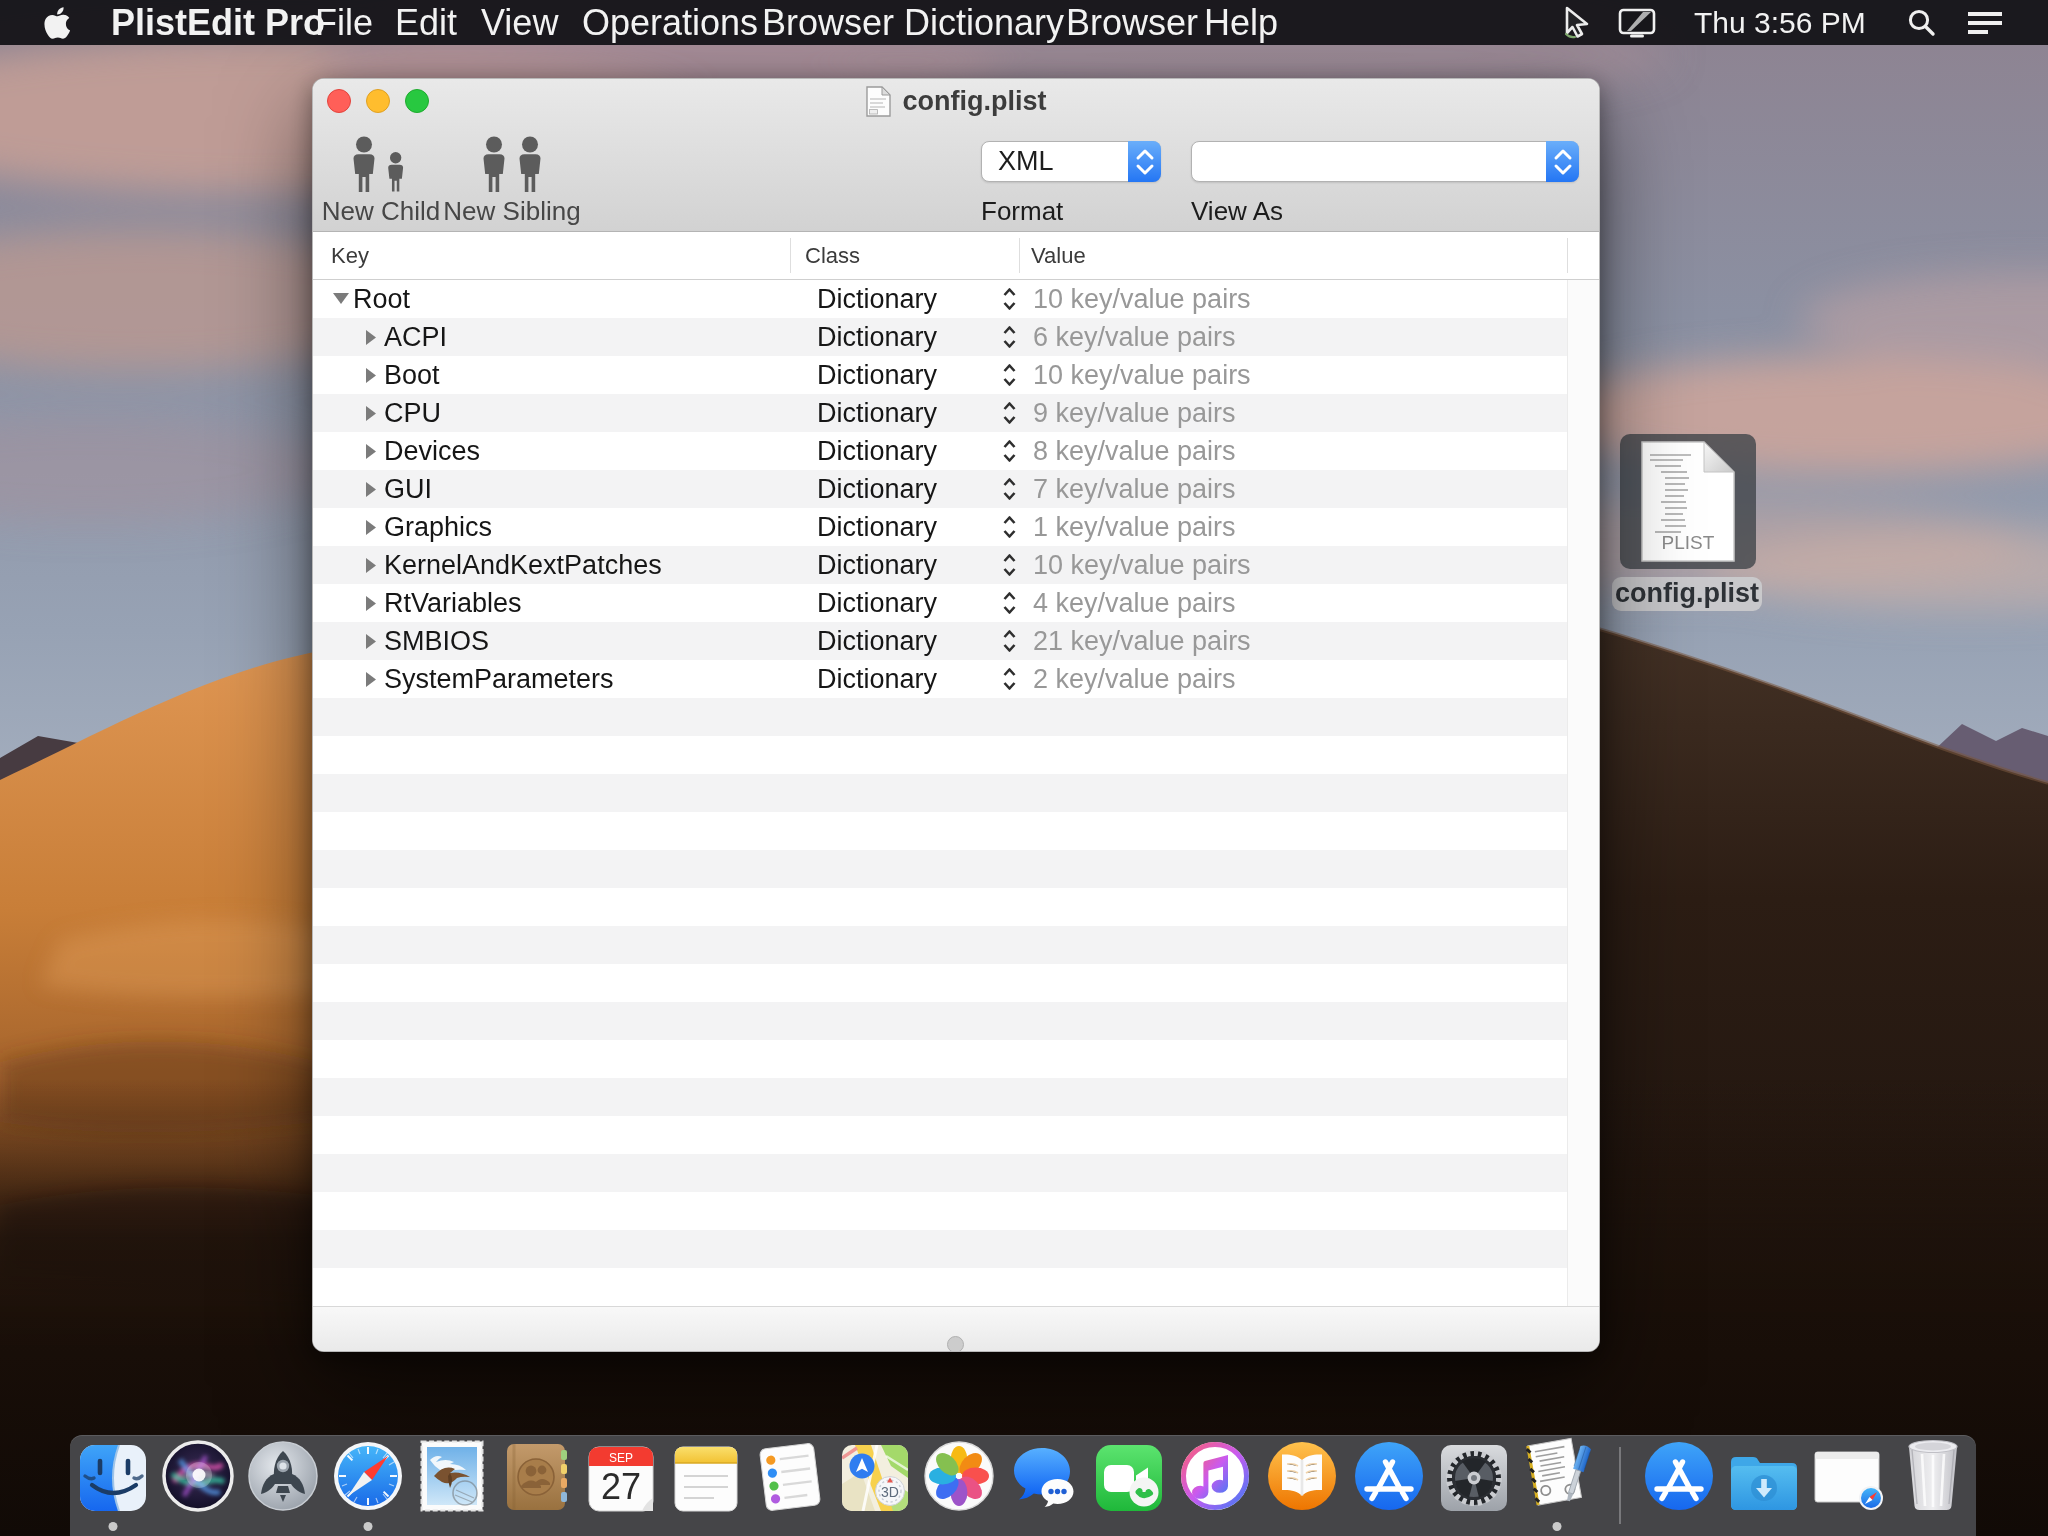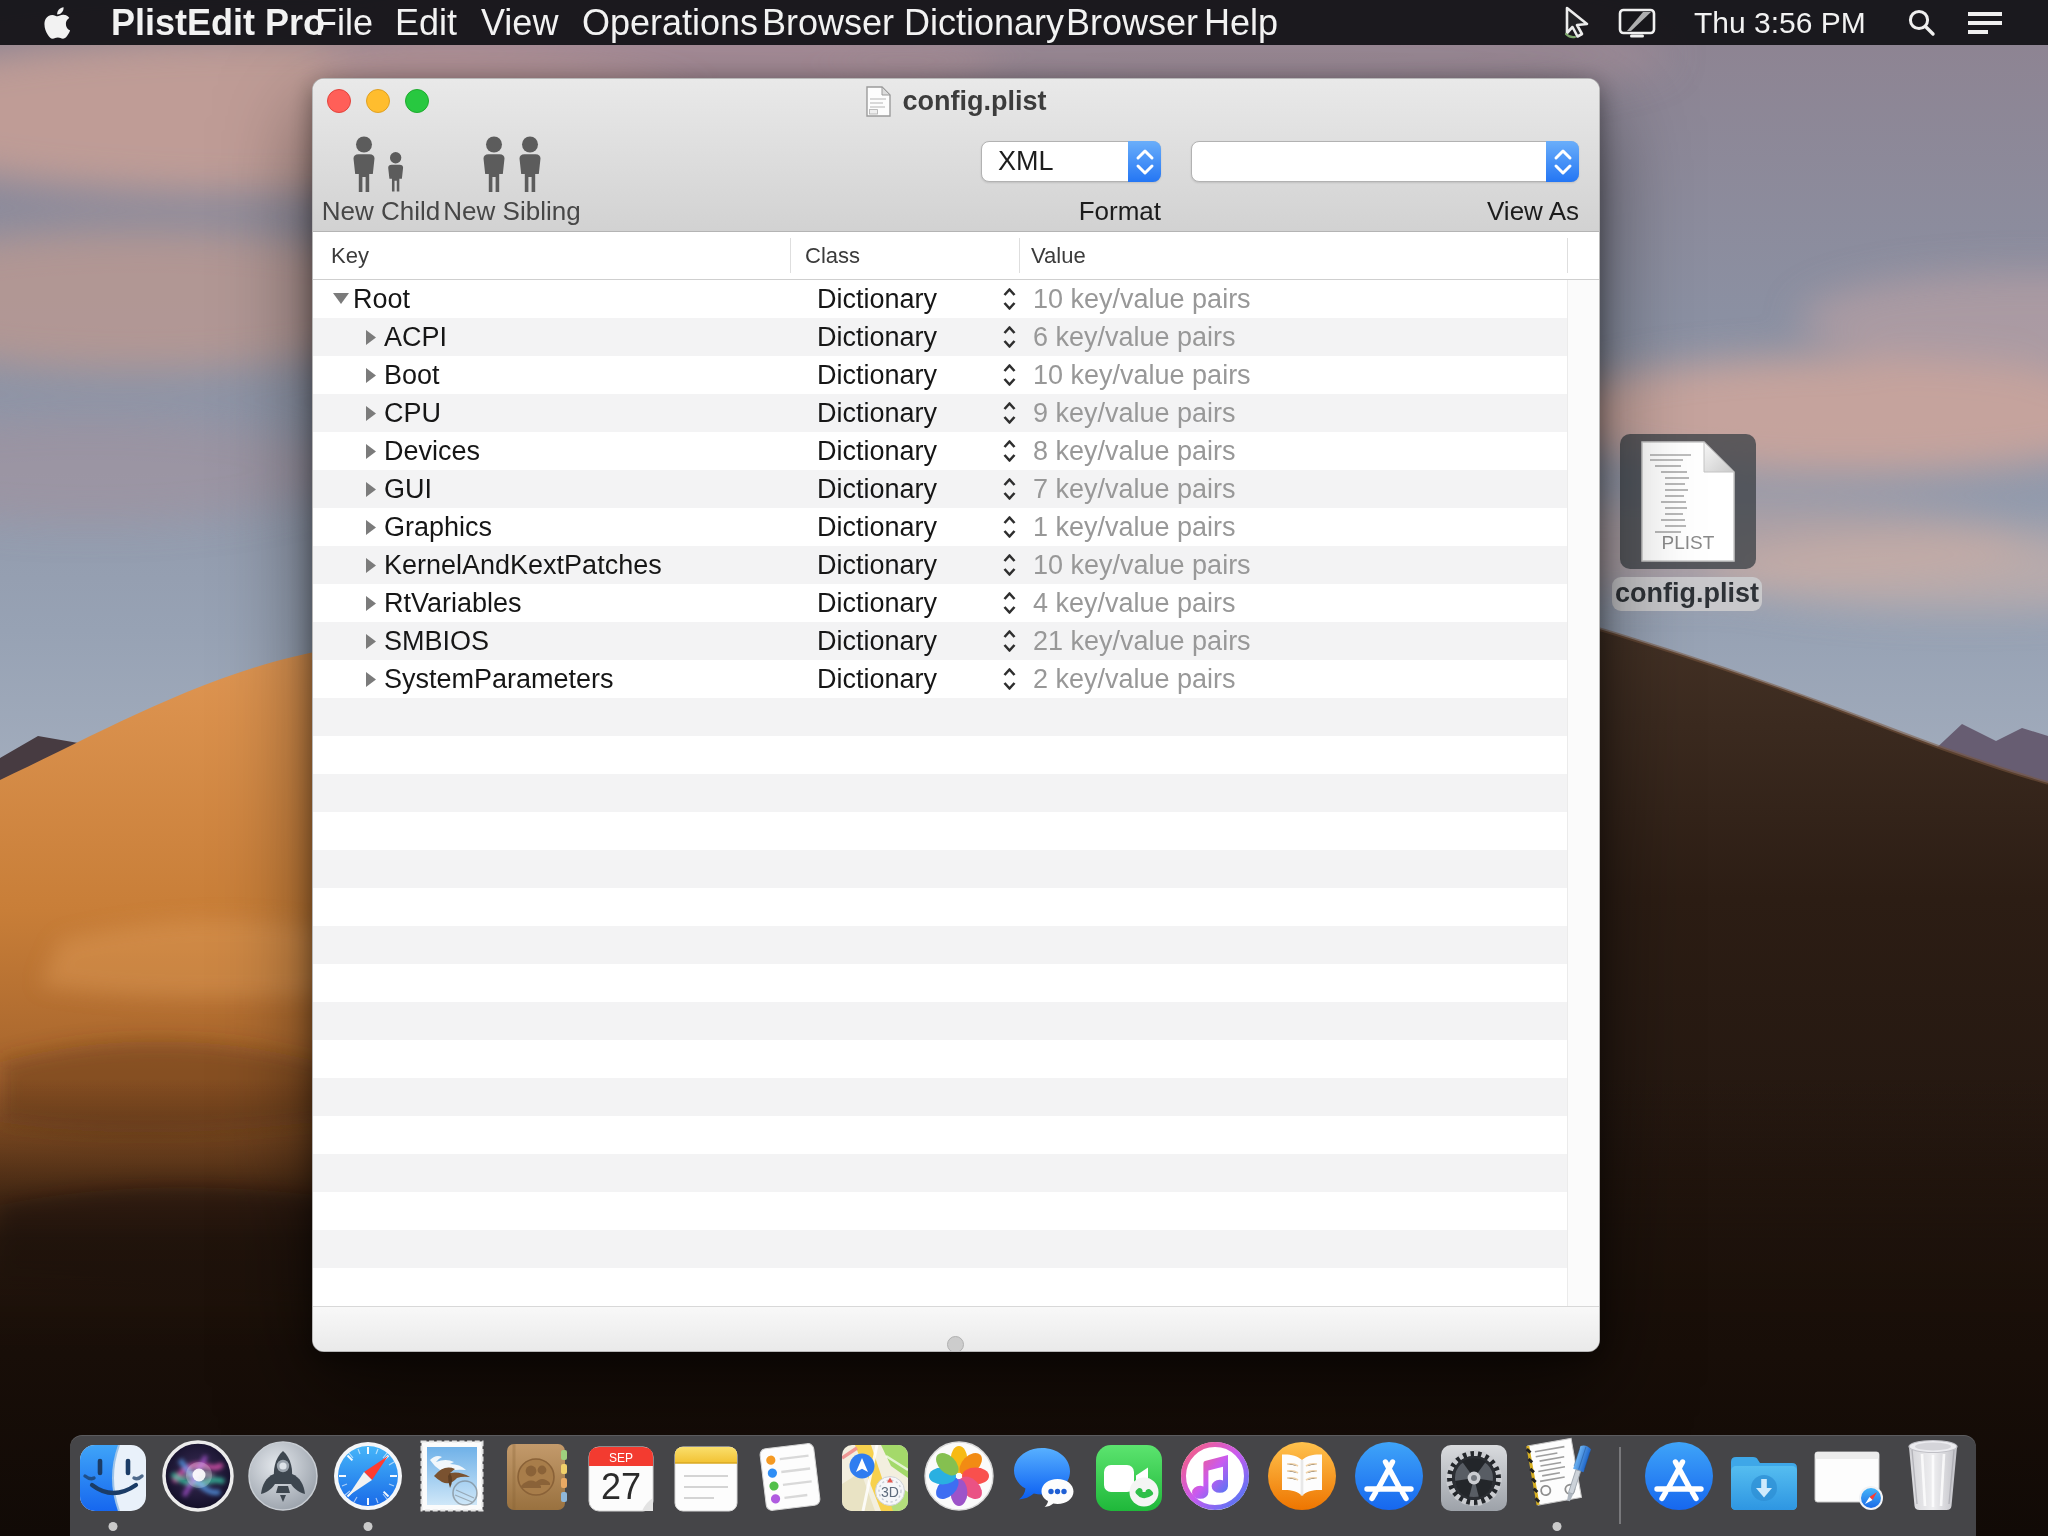--- a/index.html
+++ b/index.html
@@ -46,21 +46,21 @@
   .dropdown { position:absolute; top:62px; height:41px; background:#fff;
               border:1px solid #b2b2b2; border-radius:8px;
               box-shadow:0 1px 2px rgba(0,0,0,0.12); }
   .dropdown .dval { position:absolute; left:16px; top:0; height:39px; line-height:39px;
                     font-size:27px; color:#1d1d1d; }
   .dd-stepper { position:absolute; right:-1px; top:-1px; width:33px; height:41px;
                 background:linear-gradient(#6aaefa, #2476f4); border-radius:0 8px 8px 0;
                 display:flex; align-items:center; justify-content:center; }
   #dd-format { left:668px; width:180px; }
   #dd-viewas { left:878px; width:388px; }
-  .dd-caption { position:absolute; top:117px; font-size:26px; color:#1c1c1c; text-align:right; }
+  .dd-caption { position:absolute; top:117px; font-size:26px; color:#1c1c1c; text-align:left; }
   #cap-format { left:668px; width:180px; }
   #cap-viewas { left:878px; width:388px; }
 
   
   #thead { position:absolute; left:0; top:153px; width:100%; height:48px; background:#fff;
            border-bottom:1px solid #cfcfcf; }
   #thead .hlabel { position:absolute; top:0; height:47px; line-height:47px;
                    font-size:22px; color:#3b3b3b; }
   #h-key { left:18px; }  #h-class { left:492px; }  #h-value { left:718px; }
   #thead .hsep { position:absolute; top:6px; width:1px; height:35px; background:#dedede; }

